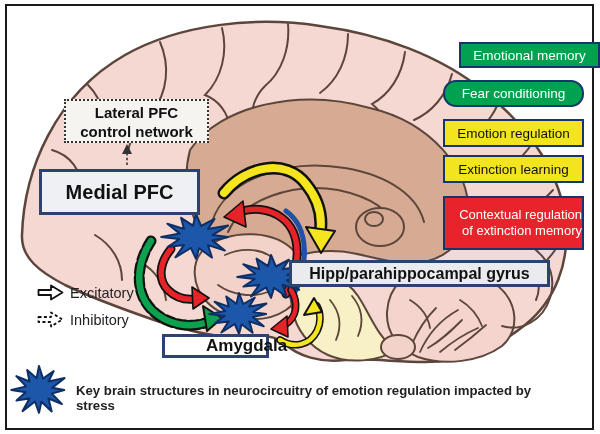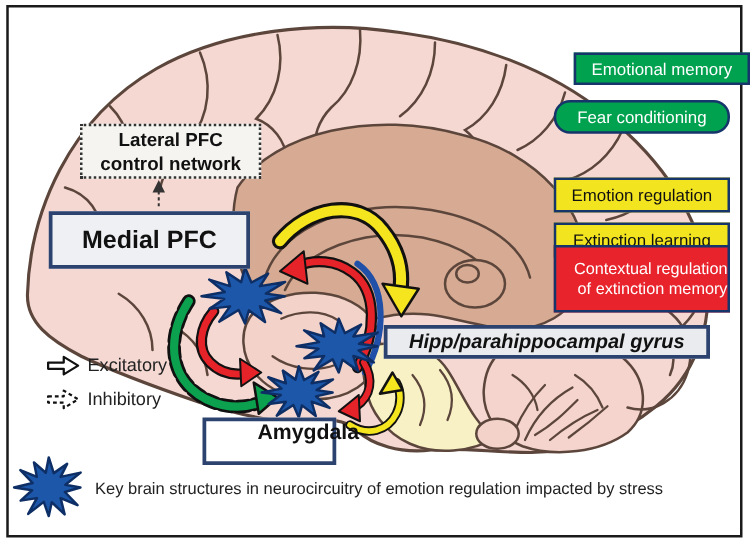--- a/index.html
+++ b/index.html
@@ -29,35 +29,35 @@
   .hdG { fill:var(--c-agreen); stroke:#111; stroke-width:2; stroke-linejoin:round; }
   .blueArc { fill:none; stroke:#2050a8; stroke-width:5; stroke-linecap:round; }
   .star { fill:var(--c-star); stroke:var(--c-starline); stroke-width:2; stroke-linejoin:round; }
 
   
   .box { position:absolute; box-sizing:border-box; text-align:center; color:#111;
          font-weight:bold; border:3px solid var(--c-boxborder); background:#eef0f3; z-index:3; }
   .lateral { left:64px; top:99px; width:145px; height:44px; border:2px dotted #333;
              background:#f5f4f1; font-size:15px; line-height:19px; padding-top:2px; }
   .medial  { left:39px; top:169px; width:161px; height:46px; font-size:20px; line-height:40px; }
-  .hipp    { left:307px; top:260px; width:261px; height:27px; font-size:16px; line-height:21px; background:#e9ebee;font-style:italic; }
-  .amyg    { left:162px; top:334px; width:107px; height:38px; font-size:17px; line-height:18px; background:#ffffff;padding-left:41px; }
+  .hipp    { left:289px; top:260px; width:261px; height:27px; font-size:16px; line-height:21px; background:#e9ebee; }
+  .amyg    { left:162px; top:334px; width:107px; height:24px; font-size:17px; line-height:18px; background:#ffffff;padding-left:41px; }
 
   
   .leg { position:absolute; left:443px; width:141px; box-sizing:border-box;
          border:2px solid #16356b; display:flex; align-items:center; justify-content:center;
          text-align:center; font-size:13.5px; z-index:3; }
   .leg-green  { background:var(--c-green); color:#fff; }
-  .leg-yellow { background:var(--c-yellow); color:#111;margin-top:23px; }
+  .leg-yellow { background:var(--c-yellow); color:#111; }
   .leg-red    { background:var(--c-red); color:#fff; font-size:13px; line-height:16px;text-align:right; }
 
   .keyrow { position:absolute; display:flex; align-items:center; gap:6px;
             font-size:14.5px; color:#222; z-index:3; }
   .caption { position:absolute; left:76px; top:383px; width:495px;
-             font-size:13.2px; font-weight:normal; color:#222; z-index:3; }
+             font-size:13.2px; font-weight:bold; color:#222; z-index:3; }
 </style>
 </head>
 <body>
 
 <div class="stage">
   <div class="frame"></div>
 
   <svg class="scene" width="600" height="434" viewBox="0 0 600 434">
 
     <g>

